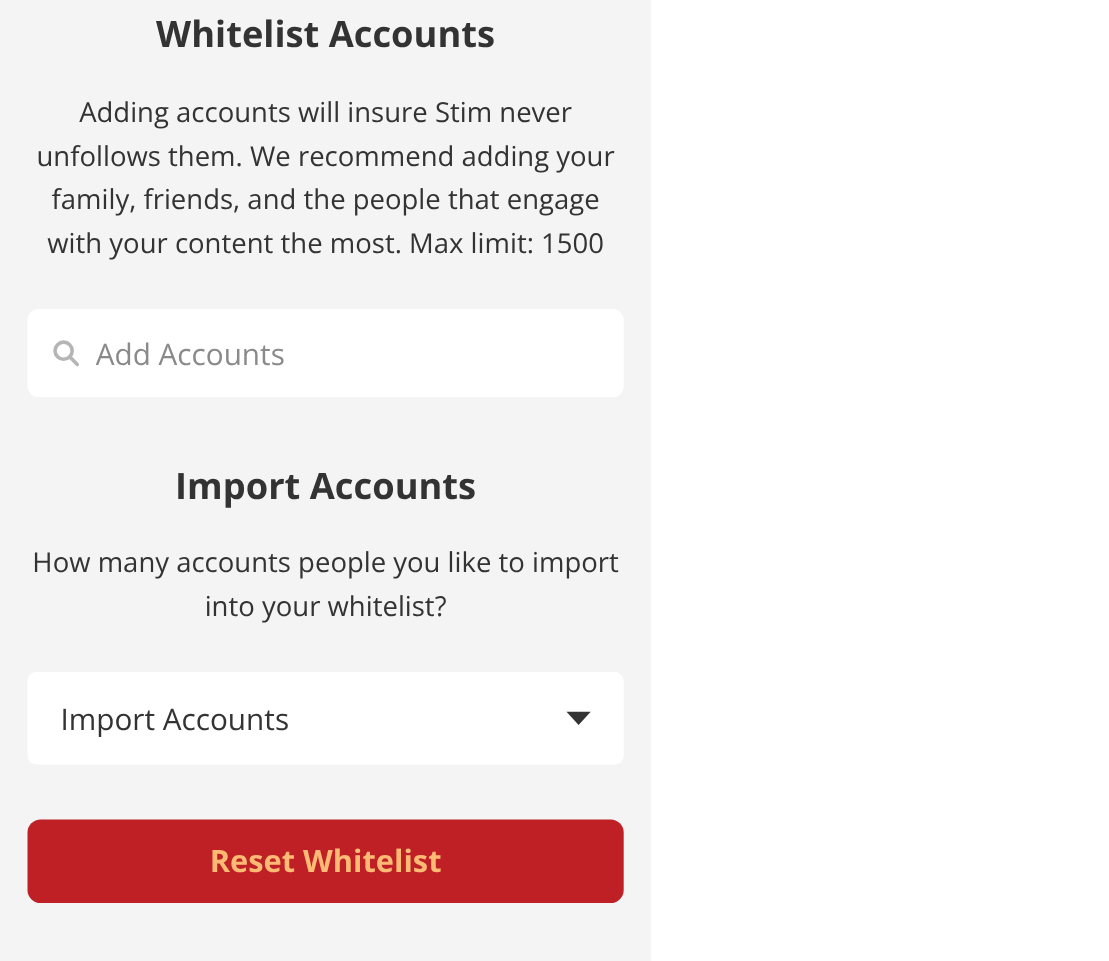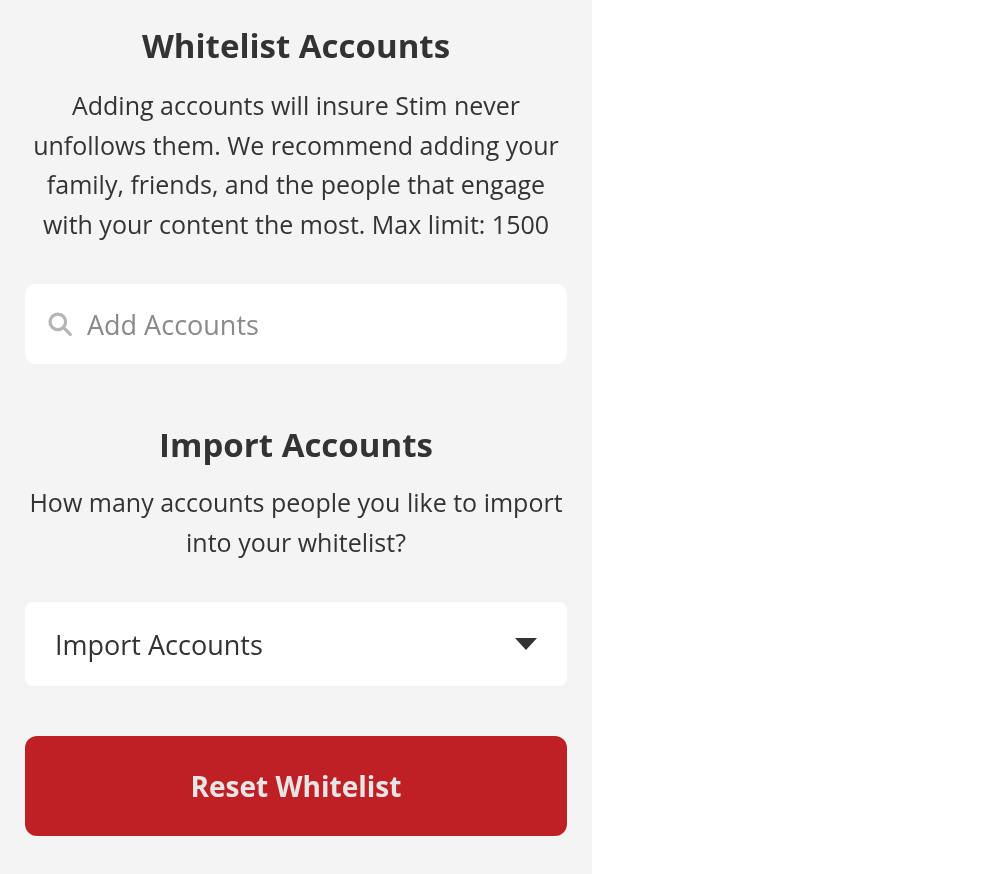--- a/index.html
+++ b/index.html
@@ -24,32 +24,33 @@
       flex: 1;
       background: #ffffff;
     }
     .section {
       text-align: center;
     }
     .section-title {
       font-size: 33px;
       font-weight: 700;
       color: #333333;
-      padding-top: 23px;
+      padding-top: 8px;
       padding-bottom: 18px;
     }
     .section-title.import {
       padding-top: 58px;
       padding-bottom: 16px;
     }
     .section-desc {
       font-size: 25px;
       line-height: 1.58;
       color: #333333;
       padding: 0 4px;
+      margin-top: 12px;
     }
     .input-wrap {
       display: flex;
       align-items: center;
       background: #ffffff;
       border-radius: 10px;
       height: 80px;
       margin-top: 40px;
       padding: 0 22px;
     }
@@ -94,26 +95,26 @@
     }
     .caret-icon {
       width: 0;
       height: 0;
       border-left: 11px solid transparent;
       border-right: 11px solid transparent;
       border-top: 12px solid #333333;
     }
     .reset-btn {
       width: 100%;
-      height: 100px;
+      height: 76px;
       margin-top: 50px;
       background: #be2026;
       border: none;
       border-radius: 12px;
-      color: #e5e5e5;
+      color: #fdba74;
       font-size: 28px;
       font-weight: 700;
       cursor: pointer;
       font-family: inherit;
     }
   </style>
 </head>
 <body>
 
 <div class="panel">

